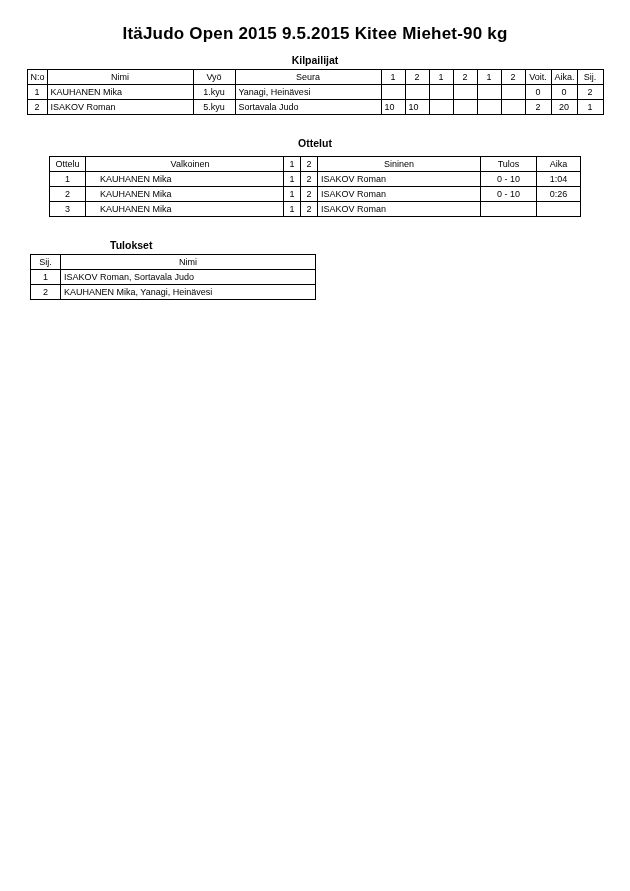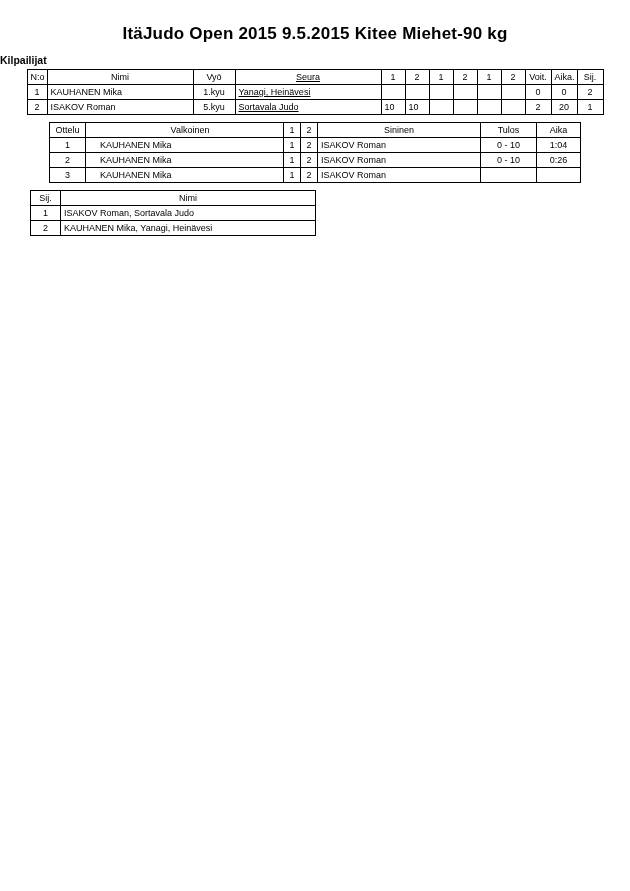--- a/index.html
+++ b/index.html
@@ -31,20 +31,21 @@
     letter-spacing: 0.2px;
   }
   .competitor-count {
     text-align: right;
     font-size: 9.5px;
     font-weight: bold;
     margin: 8px 30px 0 0;
   }
 
   .section-title {
+    text-align: center;
     font-size: 10.5px;
     font-weight: bold;
     margin: 10px 0 3px 0;
   }
   .section-title.results {
     margin-top: 22px;
   }
 
   table {
     border-collapse: collapse;
@@ -69,21 +70,21 @@
   .left { text-align: left; }
 
   
   .tbl-competitors {
     width: 546px;
     margin: 0 auto;
   }
   .tbl-competitors .c-no     { width: 20px; }
   .tbl-competitors .c-name   { width: 146px; }
   .tbl-competitors .c-belt   { width: 42px; }
-  .tbl-competitors .c-club   { width: 146px; text-decoration: underline; }
+  .tbl-competitors .c-club   { width: 146px; }
   .tbl-competitors .c-m      { width: 24px; }
   .tbl-competitors .c-win    { width: 26px; }
   .tbl-competitors .c-pts    { width: 26px; }
   .tbl-competitors .c-rank   { width: 26px; }
   .tbl-competitors .belt-cell { font-size: 9px; text-align: center; }
   .tbl-competitors .hdr .c-belt { vertical-align: bottom; }
 
   
   .tbl-matches {
     width: 527px;
@@ -157,20 +158,21 @@
       <td class="c-m center"></td>
       <td class="c-m center"></td>
       <td class="c-m center"></td>
       <td class="c-win center">2</td>
       <td class="c-pts center">20</td>
       <td class="c-rank center">1</td>
     </tr>
   </tbody>
     </table>
 
+  <div class="section-title results">Ottelut</div>
 
   <table class="tbl-matches">
     <tbody>
         <tr class="hdr">
       <td class="m-no">Ottelu</td>
       <td class="m-white">Valkoinen</td>
       <td class="m-s1">1</td>
       <td class="m-s2">2</td>
       <td class="m-blue">Sininen</td>
       <td class="m-res">Tulos</td>
@@ -199,20 +201,21 @@
       <td class="m-white left">KAUHANEN Mika</td>
       <td class="m-s1 center">1</td>
       <td class="m-s2 center">2</td>
       <td class="m-blue left">ISAKOV Roman</td>
       <td class="m-res center"></td>
       <td class="m-time center"></td>
     </tr>
   </tbody>
     </table>
 
+  <div class="section-title results" style="text-align:left; margin-left:110px;">Tulokset</div>
 
   <table class="tbl-results">
     <tbody>
         <tr class="hdr">
       <td class="r-rank">Sij.</td>
       <td class="r-name">Nimi</td>
     </tr>
     <tr>
       <td class="r-rank center">1</td>
       <td class="r-name left">ISAKOV Roman, Sortavala Judo</td>

